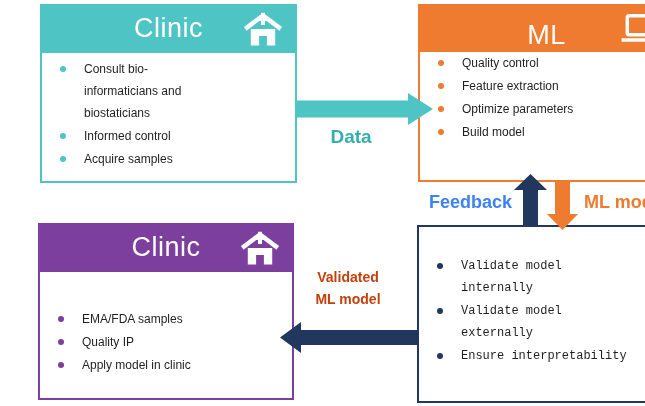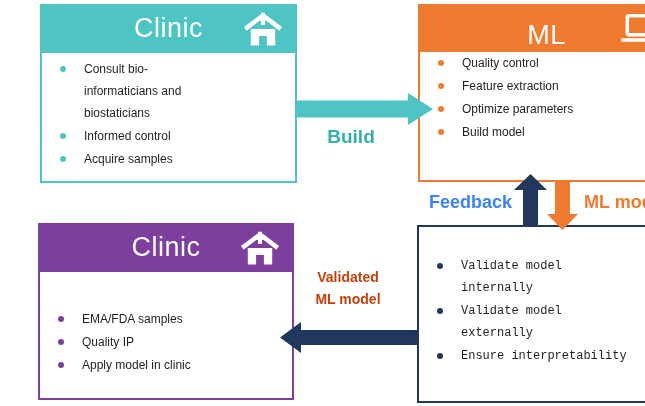--- a/index.html
+++ b/index.html
@@ -161,19 +161,19 @@
       <polygon points="8,0 23,0 23,32 31,32 15.5,48 0,32 8,32" fill="#EE7B30"></polygon>
     </svg>
   </span>
 
   <span class="arrow" id="arrow-validated">
     <svg width="138" height="31" viewBox="0 0 138 31">
       <polygon points="0,15.5 21,0 21,8 138,8 138,23 21,23 21,31" fill="#21375D"></polygon>
     </svg>
   </span>
 
-  <div class="flabel" id="label-data">Build</div>
+  <div class="flabel" id="label-data">Data</div>
   <div class="flabel" id="label-feedback">Feedback</div>
   <div class="flabel" id="label-mlmodel">ML model</div>
   <div class="flabel pre" id="label-validated">Validated
 ML model</div>
 
 </div>
 
 </body></html>

